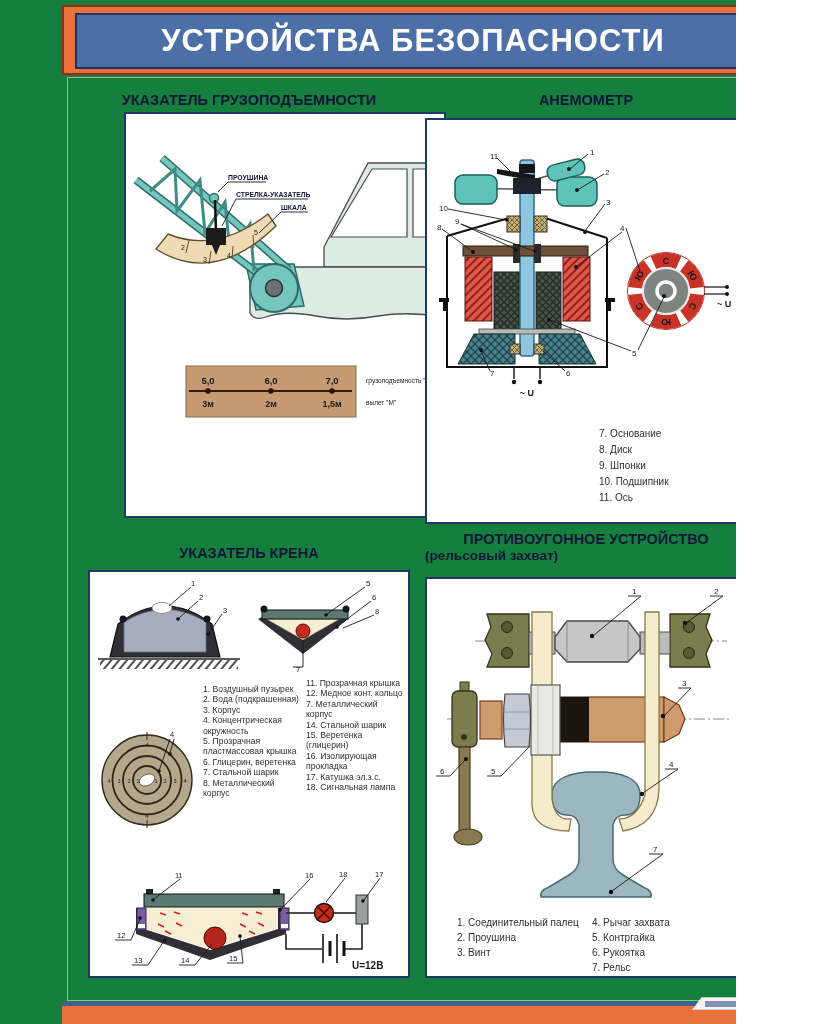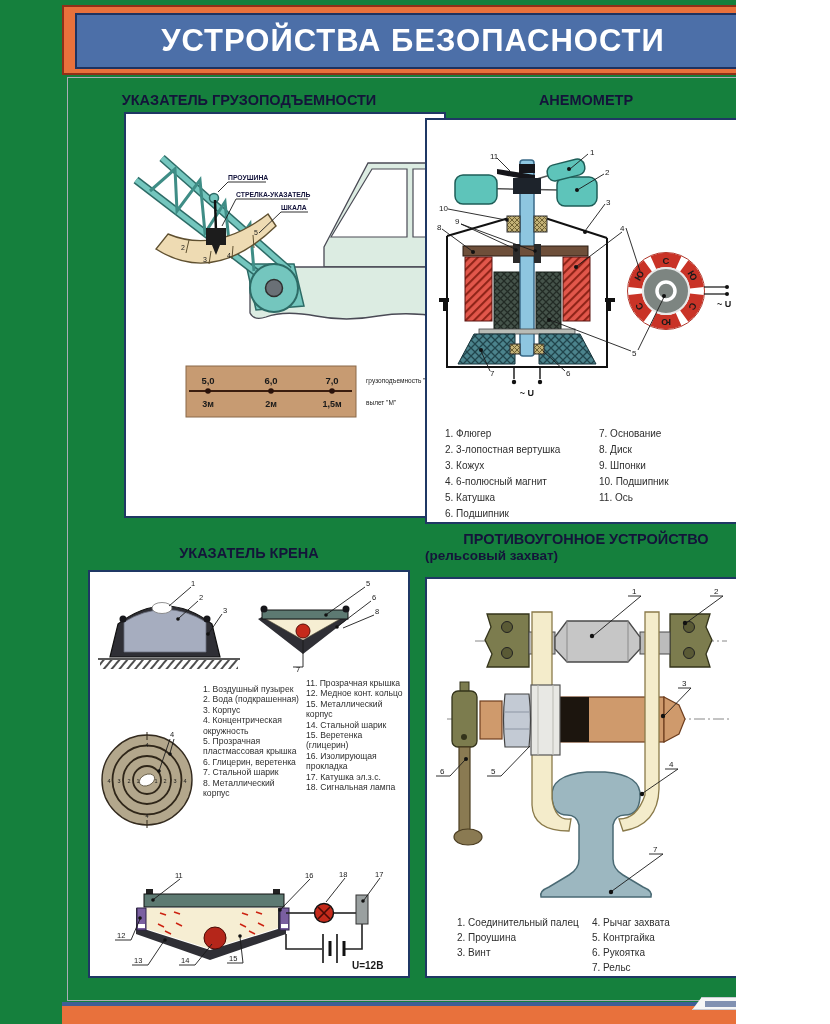--- a/index.html
+++ b/index.html
@@ -261,28 +261,20 @@
           <circle class="ldot" cx="89" cy="130" r="1.8"></circle>
         <path class="leader" d="M34,104 L107,131"></path>
           <circle class="ldot" cx="108" cy="131" r="1.8"></circle>
         <text x="12" y="91" class="callout">10</text>
         <path class="leader" d="M21,89 L79,100"></path>
           <circle class="ldot" cx="80" cy="100" r="1.8"></circle>
         <text x="63" y="39" class="callout">11</text>
         <path class="leader" d="M70,38 L83,51"></path>
       </g>
     </svg>
-    <div class="plist anem-list" style="left:18px;top:306px;width:152px;">
-        <div>1. Флюгер</div>
-        <div>2. 3-лопостная вертушка</div>
-        <div>3. Кожух</div>
-        <div>4. 6-полюсный магнит</div>
-        <div>5. Катушка</div>
-        <div>6. Подшипник</div>
-      </div>
     <div class="plist anem-list" style="left:172px;top:306px;width:140px;">
         <div>7. Основание</div>
         <div>8. Диск</div>
         <div>9. Шпонки</div>
         <div>10. Подшипник</div>
         <div>11. Ось</div>
       </div>
   </div>
 
   <div class="qbox" id="box-tilt">
@@ -423,21 +415,21 @@
         <div>3. Корпус</div>
         <div>4. Концентрическая окружность</div>
         <div>5. Прозрачная пластмассовая крышка</div>
         <div>6. Глицерин, веретенка</div>
         <div>7. Стальной шарик</div>
         <div>8. Металлический корпус</div>
       </div>
     <div class="plist tilt-list" style="left:216px;top:106px;width:100px;">
         <div>11. Прозрачная крышка</div>
         <div>12. Медное конт. кольцо</div>
-        <div>15. Металлический корпус</div>
+        <div>7. Металлический корпус</div>
         <div>14. Стальной шарик</div>
         <div>15. Веретенка (глицерин)</div>
         <div>16. Изолирующая прокладка</div>
         <div>17. Катушка эл.з.с.</div>
         <div>18. Сигнальная лампа</div>
       </div>
   </div>
 
   <div class="qbox" id="box-rail">
     <svg width="318" height="397" viewBox="0 0 318 397">

